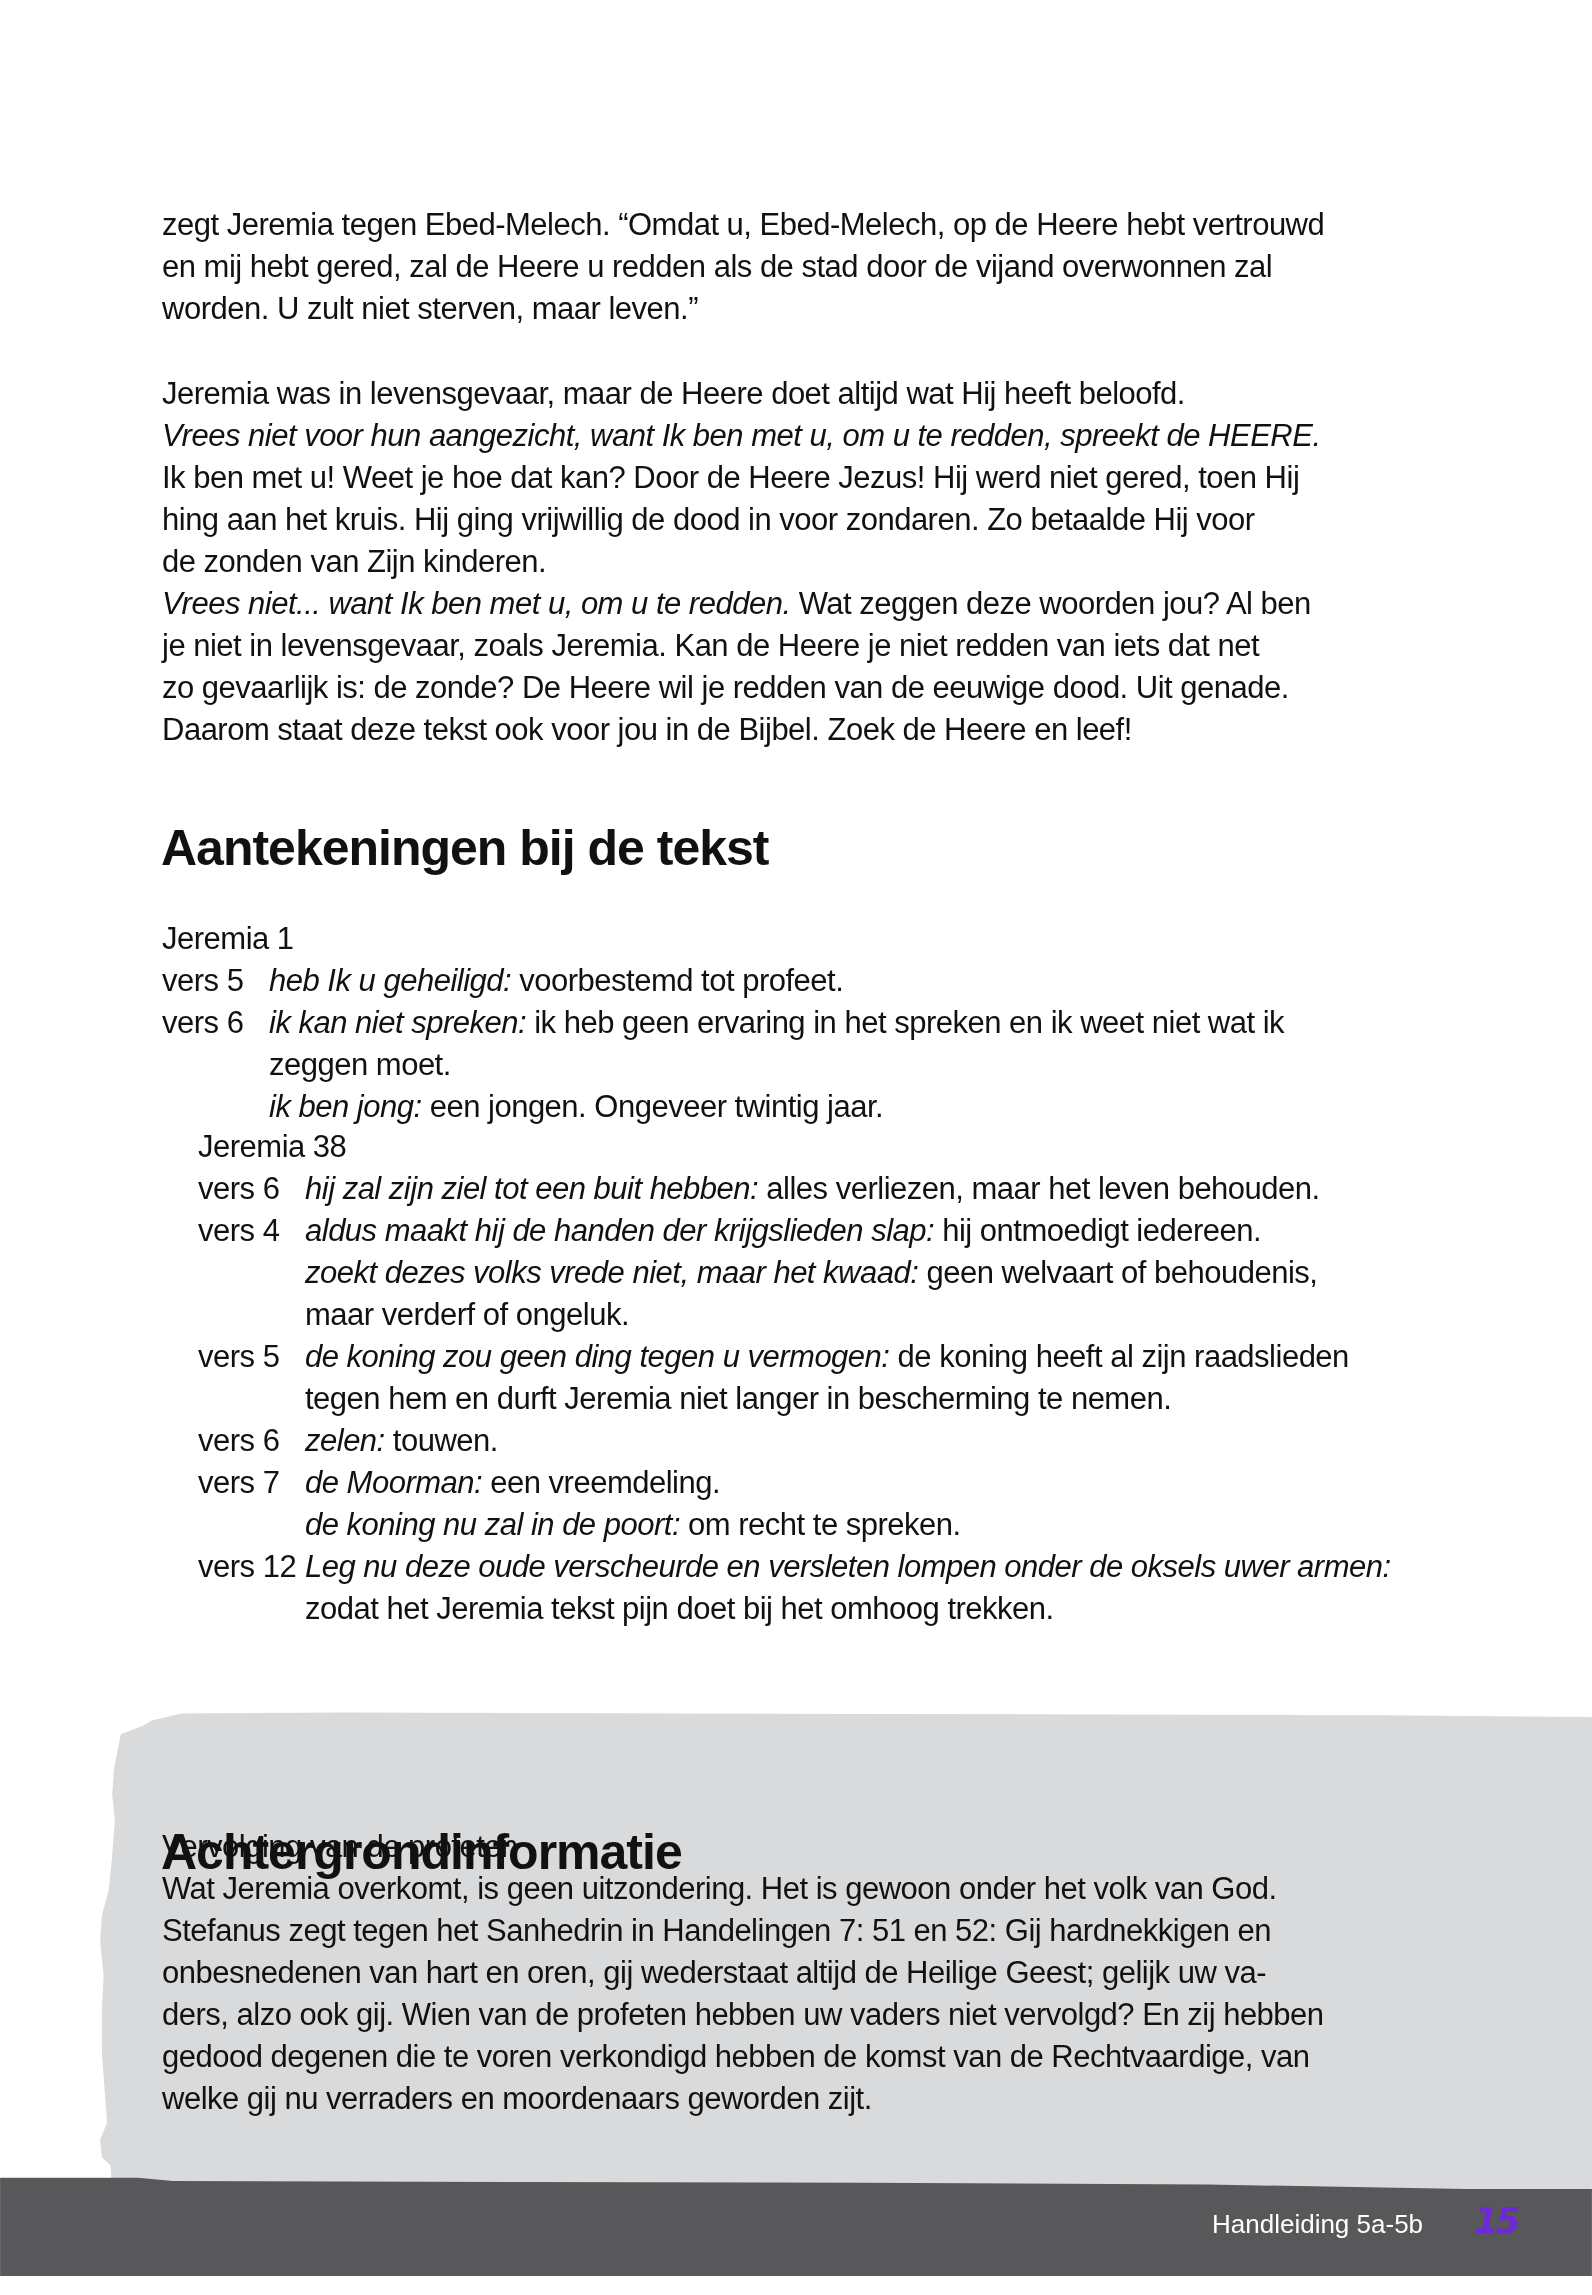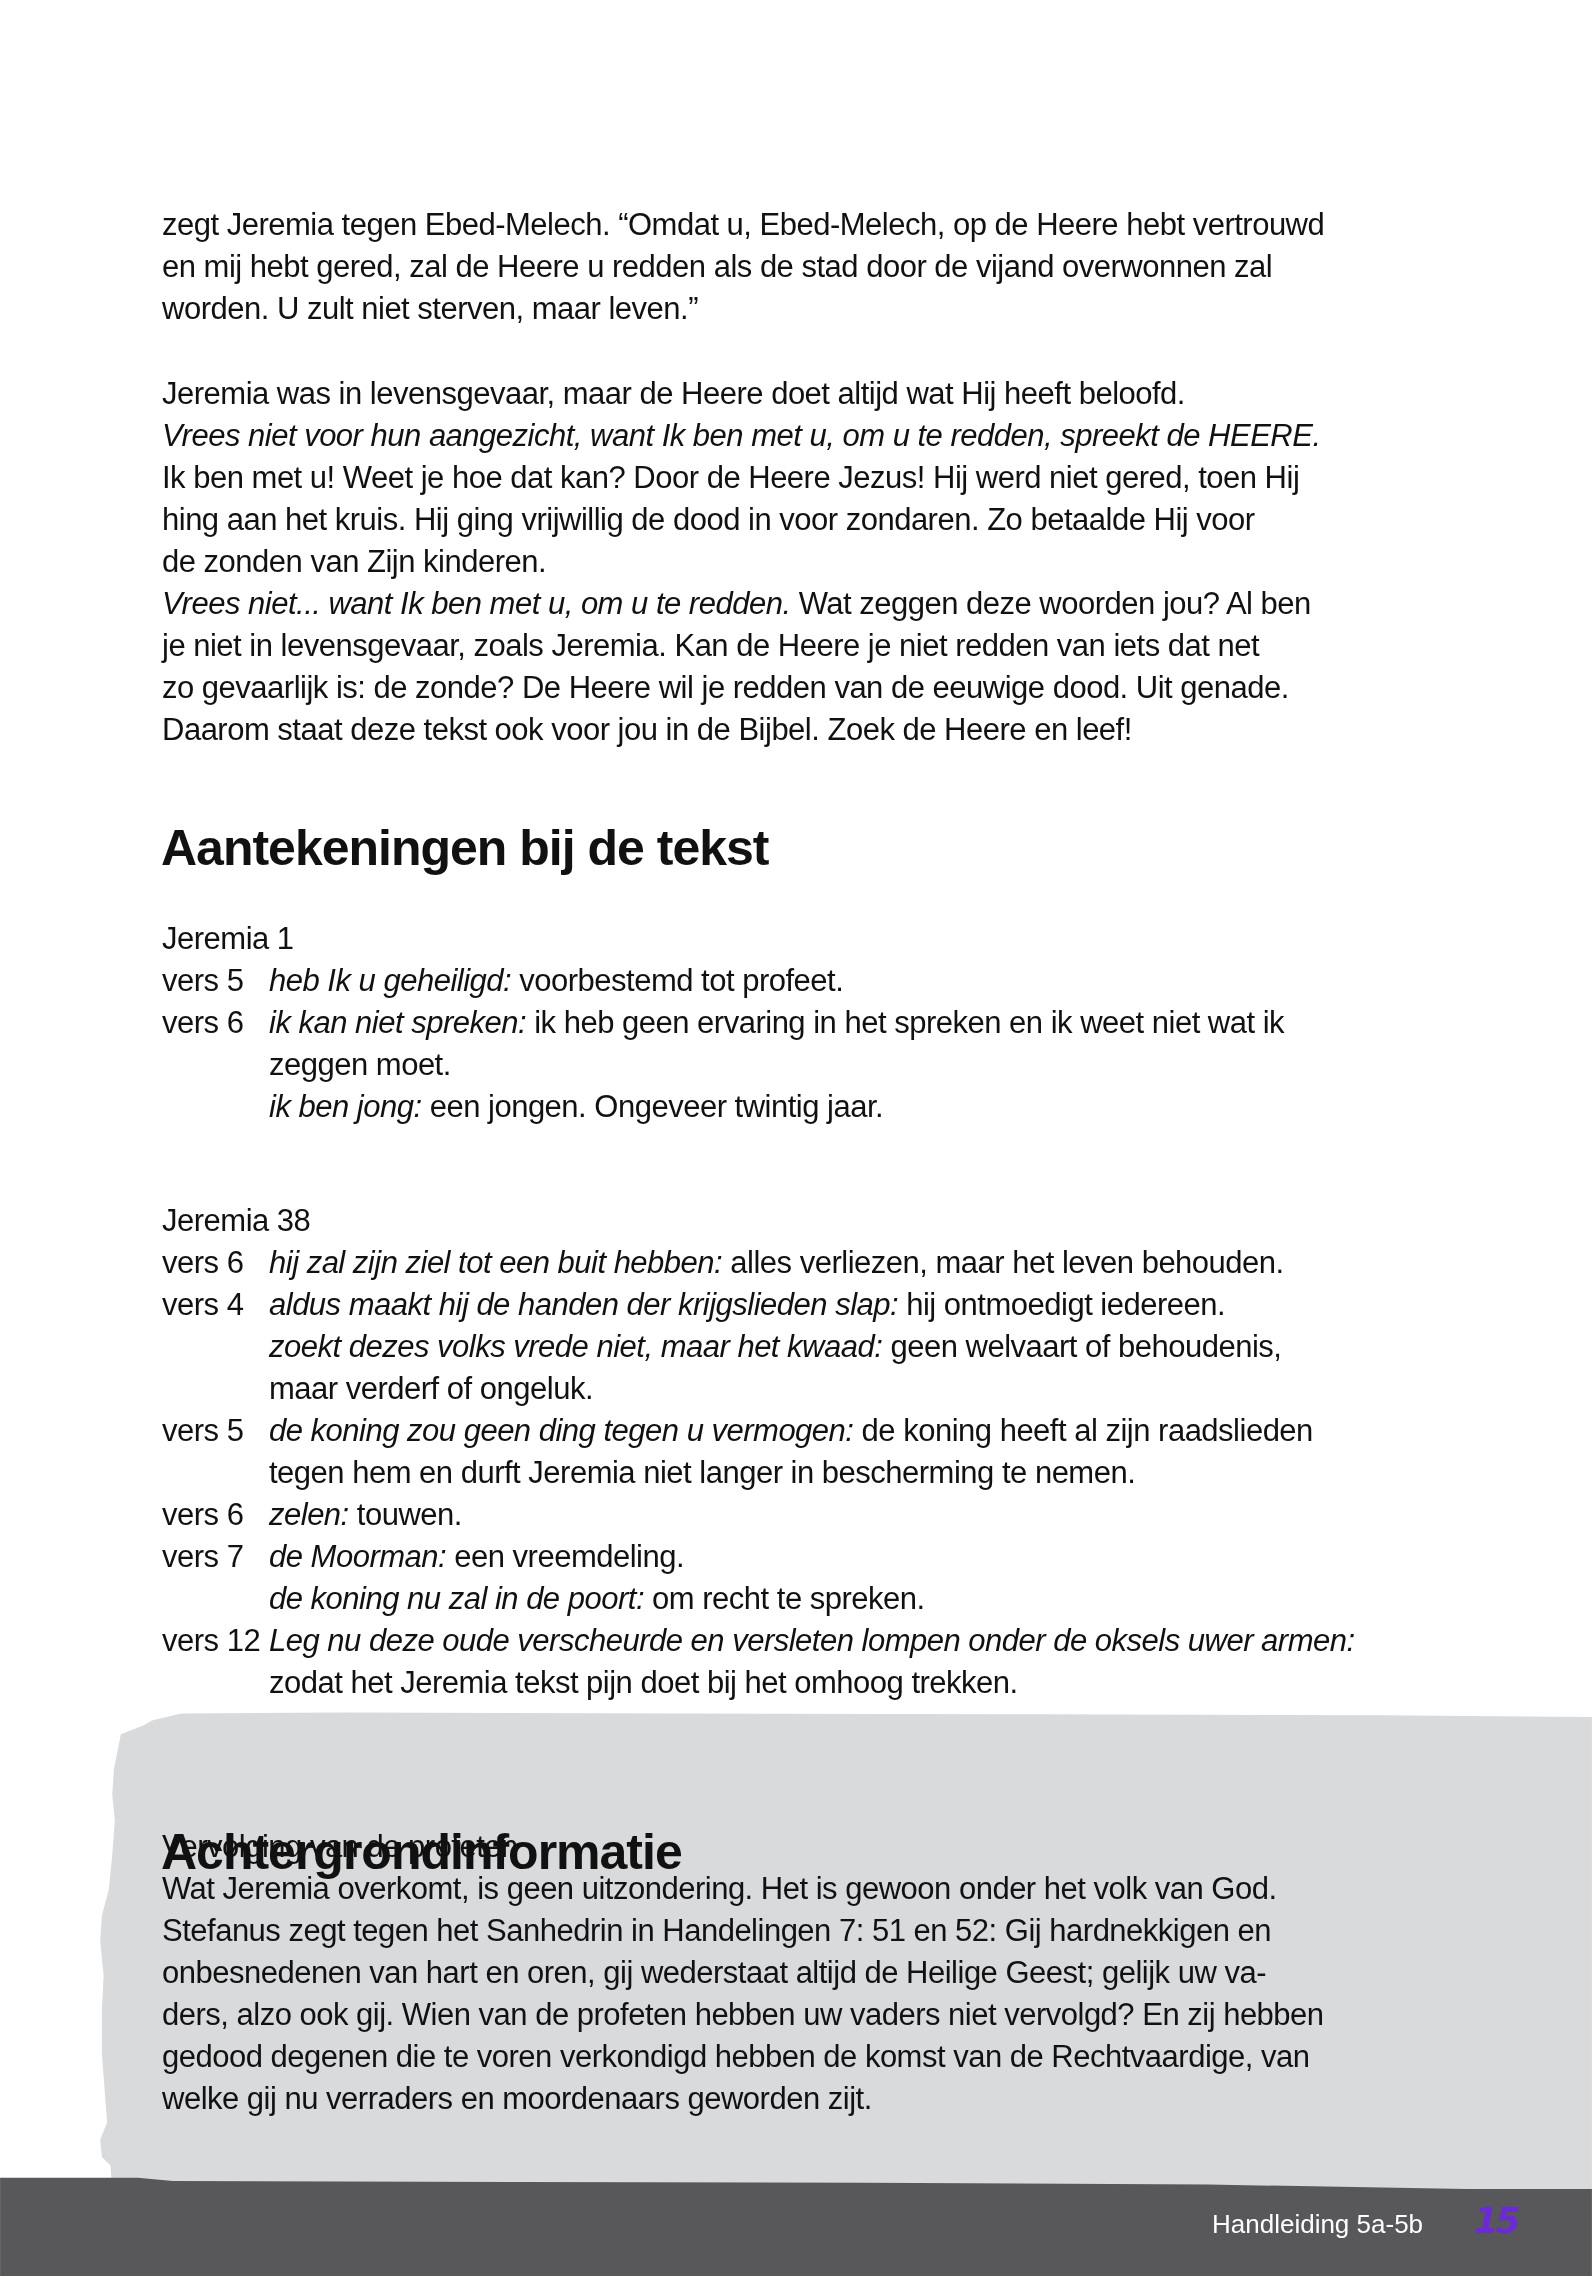--- a/index.html
+++ b/index.html
@@ -72,21 +72,21 @@
           <span class="vlabel"></span>
           <span class="vdef"><span>zeggen moet.</span></span>
         </div>
         <div class="vrow">
           <span class="vlabel"></span>
           <span class="vdef"><i>ik ben jong:</i><span> een jongen. Ongeveer twintig jaar.</span></span>
         </div>
       </div>
   </div>
 
-  <div class="txt" style="top:1200px;">
+  <div class="txt" style="top:1126px;margin-left:36px;">
     <span class="h3">Jeremia 38</span>
     <div>
         <div class="vrow">
           <span class="vlabel">vers 6</span>
           <span class="vdef"><i>hij zal zijn ziel tot een buit hebben:</i><span> alles verliezen, maar het leven behouden.</span></span>
         </div>
         <div class="vrow">
           <span class="vlabel">vers 4</span>
           <span class="vdef"><i>aldus maakt hij de handen der krijgslieden slap:</i><span> hij ontmoedigt iedereen.</span></span>
         </div>

